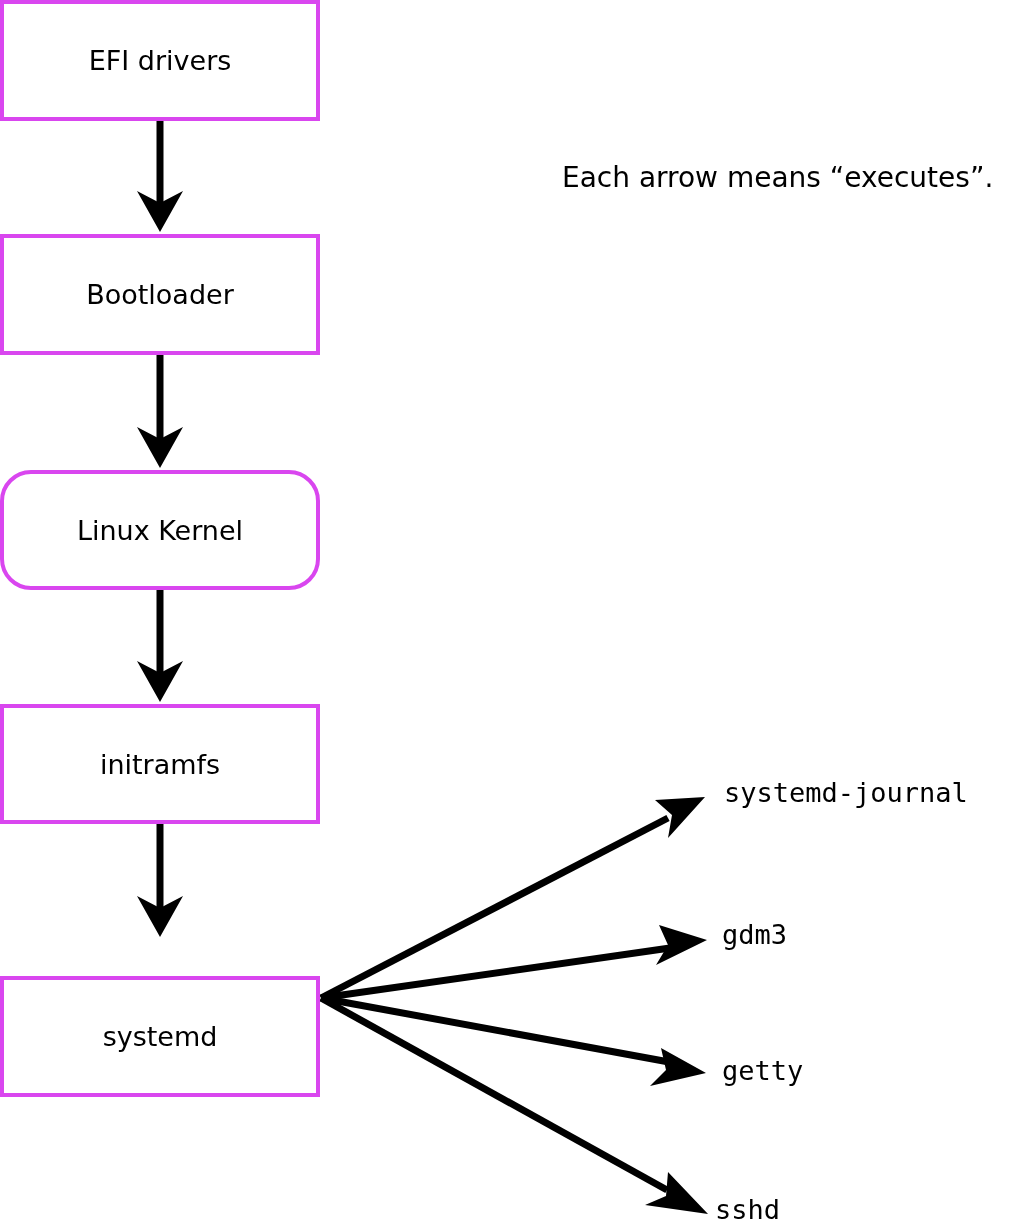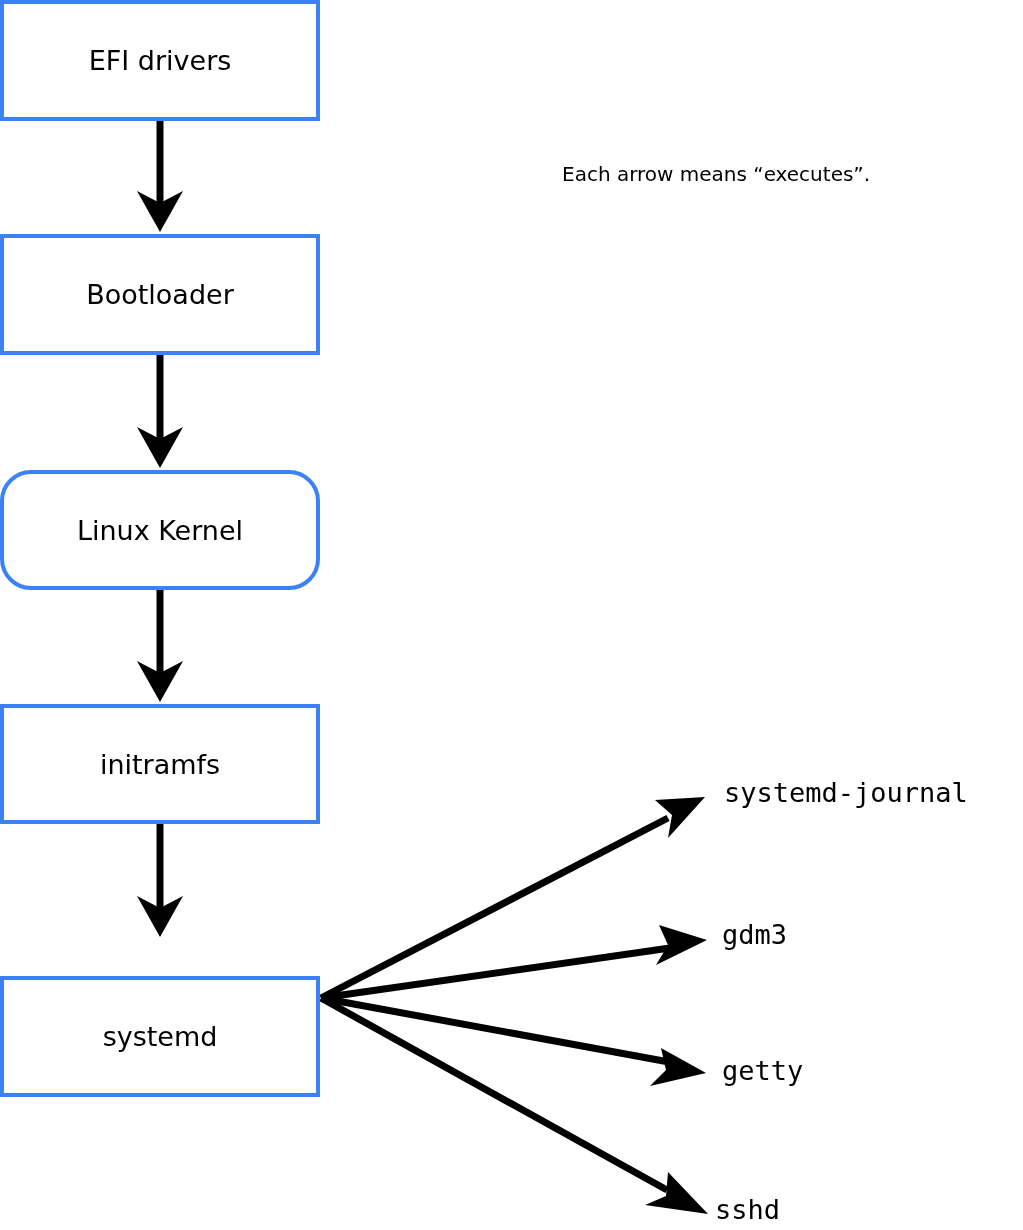--- a/index.html
+++ b/index.html
@@ -22,21 +22,21 @@
     left: 0;
     top: 0;
     width: 1023px;
     height: 1230px;
     display: block;
   }
   .node-box {
     position: absolute;
     box-sizing: border-box;
     background: #ffffff;
-    border: 4px solid #3b82f6;
+    border: 4px solid #d946ef;
     display: flex;
     align-items: center;
     justify-content: center;
   }
   .node-label {
     font-family: "DejaVu Sans", sans-serif;
     font-size: 27px;
     color: #000000;
     line-height: 1;
     letter-spacing: 0px;
@@ -46,21 +46,21 @@
     position: absolute;
     font-family: "DejaVu Sans Mono", monospace;
     font-size: 27px;
     color: #000000;
     line-height: 1;
     white-space: nowrap;
   }
   .caption {
     position: absolute;
     font-family: "DejaVu Sans", sans-serif;
-    font-size: 20px;
+    font-size: 28px;
     color: #000000;
     line-height: 1;
     white-space: nowrap;
   }
 </style>
 </head>
 <body>
 
 <div id="canvas">
 

